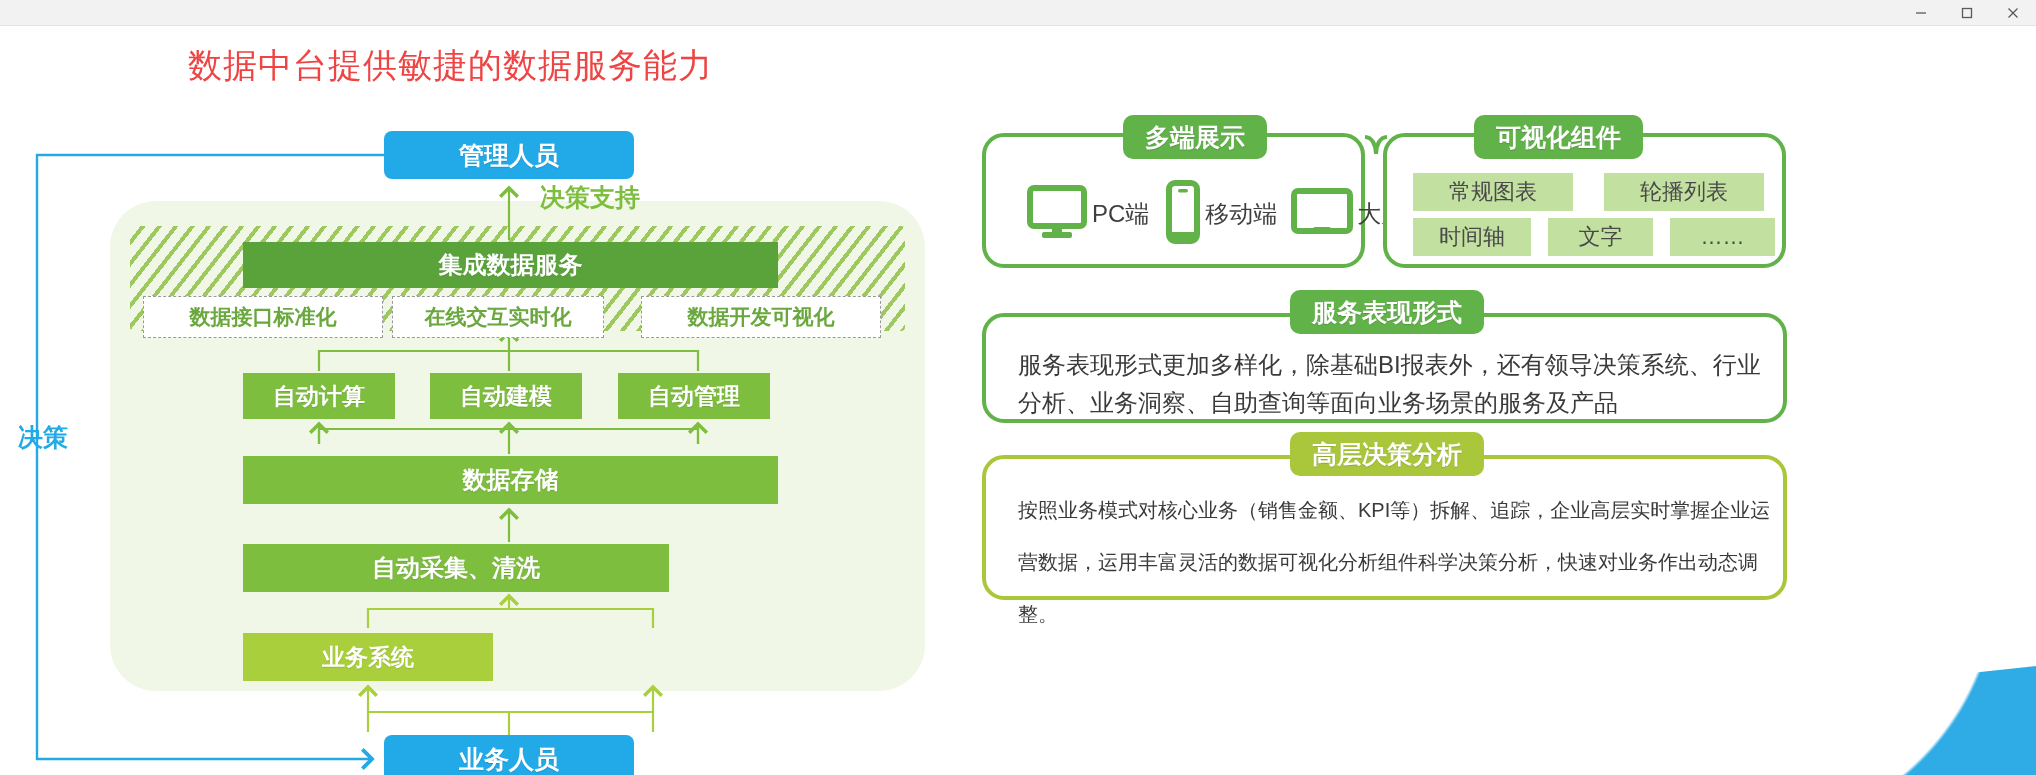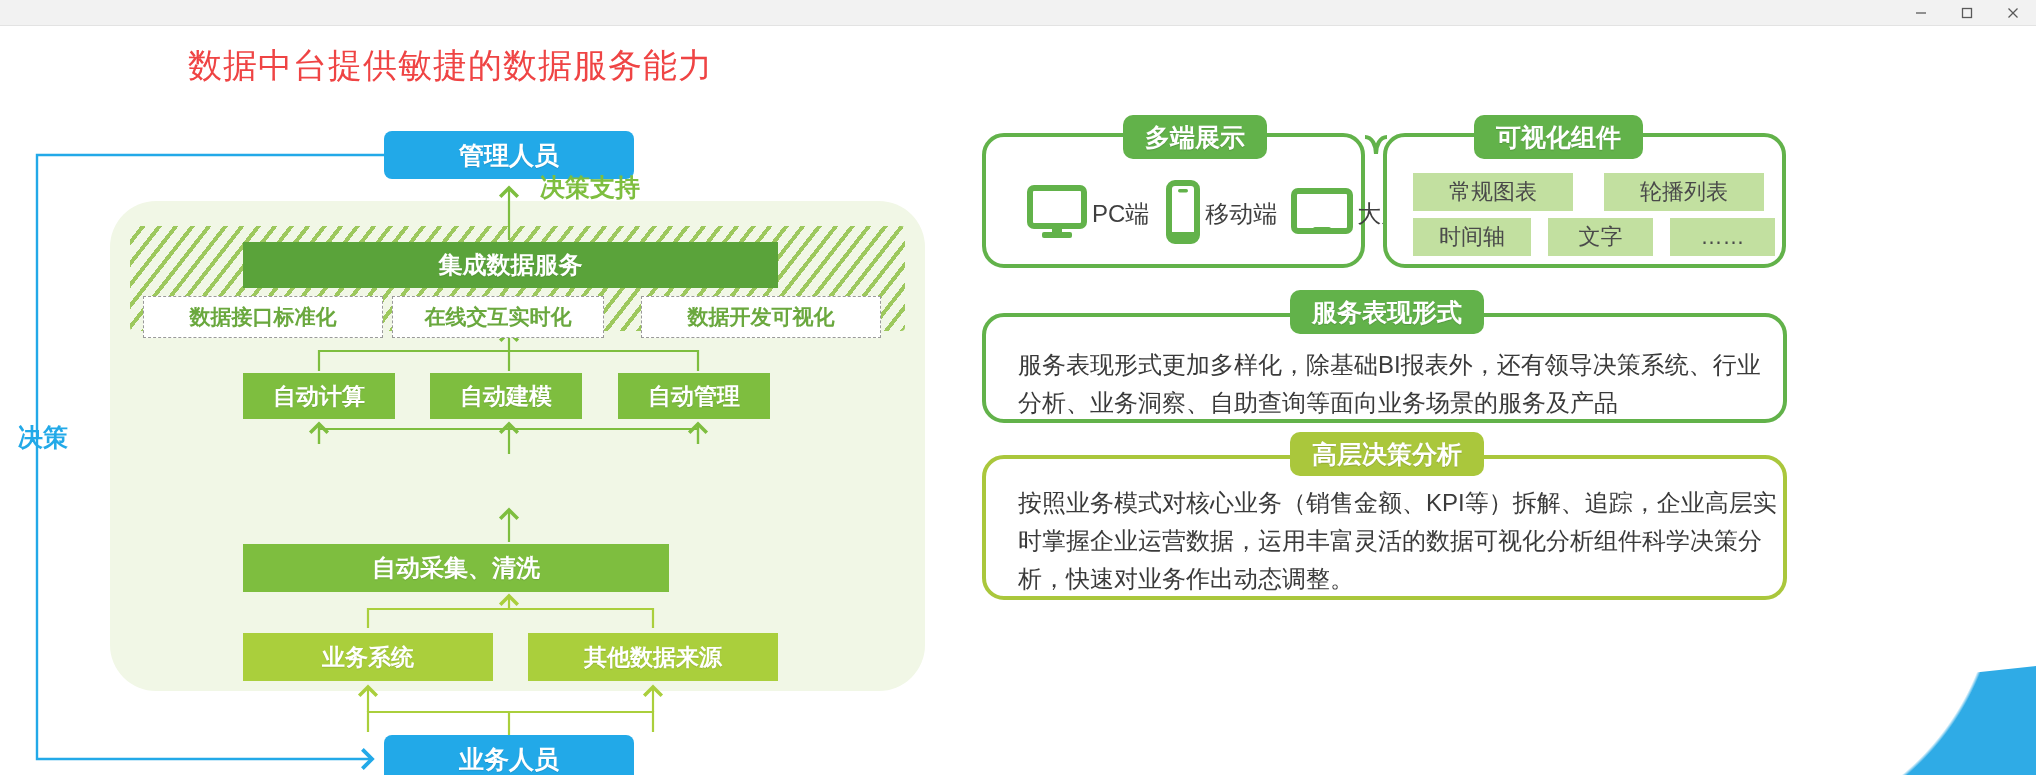--- a/index.html
+++ b/index.html
@@ -94,21 +94,21 @@
 
   .auto-box { top: 347px; height: 46px; width: 152px; font-size: 23px; }
   #n-auto1 { left: 243px; }
   #n-auto2 { left: 430px; }
   #n-auto3 { left: 618px; }
 
   #n-biz   { left: 243px; top: 607px; width: 250px; height: 48px; font-size: 23px; }
   #n-other { left: 528px; top: 607px; width: 250px; height: 48px; font-size: 23px; }
 
   #label-decision-support {
-    position: absolute; left: 540px; top: 145px;
+    position: absolute; left: 540px; top: 155px;
     font-size: 25px; font-weight: bold; color: #7ebe3f; white-space: nowrap;
   }
   #label-decision {
     position: absolute; left: 18px; top: 395px;
     font-size: 25px; font-weight: bold; color: #22a9e8; white-space: nowrap;
   }
 
   #left-svg { position: absolute; left: 0; top: 0; width: 1000px; height: 749px; }
 
   
@@ -158,21 +158,21 @@
   #txt-service {
     position: absolute; left: 18px; top: 320px; width: 760px;
     font-size: 24px; line-height: 38px; color: #3a3a3a;
   }
 
   
   #card-decision { left: -18px; top: 429px; width: 805px; height: 145px; }
   #tab-decision  { left: 290px; top: 406px; }
   #txt-decision {
     position: absolute; left: 18px; top: 458px; width: 760px;
-    font-size: 24px; line-height: 38px; color: #3a3a3a;
+    font-size: 20px; line-height: 52px; color: #3a3a3a;
   }
 
   #right-svg { position: absolute; left: 0; top: 0; width: 1036px; height: 749px; pointer-events: none; }
 </style>
 </head>
 <body>
 
 <div id="titlebar">
   <div class="win-btn">
     <svg width="14" height="14" viewBox="0 0 14 14">
@@ -250,24 +250,24 @@
     <div class="node green-dark" id="n-integrated">集成数据服务</div>
 
     <div class="dash-tag" id="t-std">数据接口标准化</div>
     <div class="dash-tag" id="t-live">在线交互实时化</div>
     <div class="dash-tag" id="t-vis">数据开发可视化</div>
 
     <div class="node green-mid auto-box" id="n-auto1">自动计算</div>
     <div class="node green-mid auto-box" id="n-auto2">自动建模</div>
     <div class="node green-mid auto-box" id="n-auto3">自动管理</div>
 
+    <div class="node green-mid" id="n-storage">数据存储</div>
     <div class="node green-mid" id="n-collect">自动采集、清洗</div>
 
     <div class="node green-lite" id="n-biz">业务系统</div>
-    <div class="node green-lite" id="n-other">其他数据来源</div>
   </div>
 
   <div id="right-panel">
 
     <div class="round-card" id="card-multi"></div>
     <div class="card-tab" id="tab-multi">多端展示</div>
 
     <div id="devices">
       <div class="device-item" style="margin-left:18px">
         <span>

